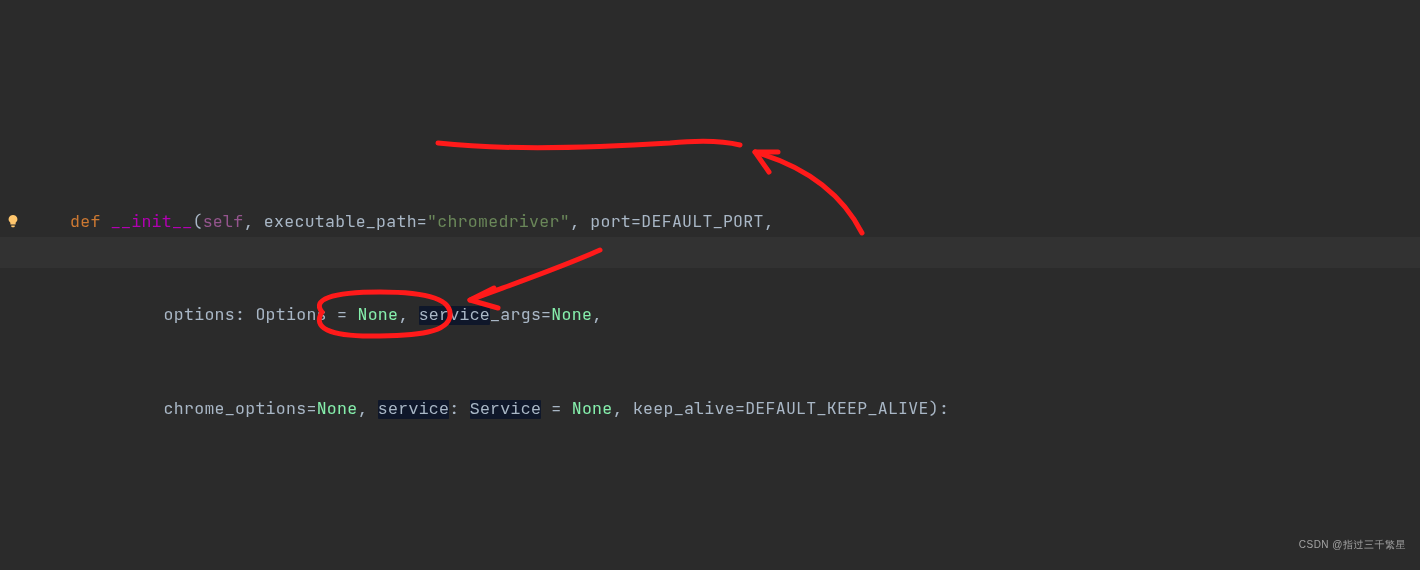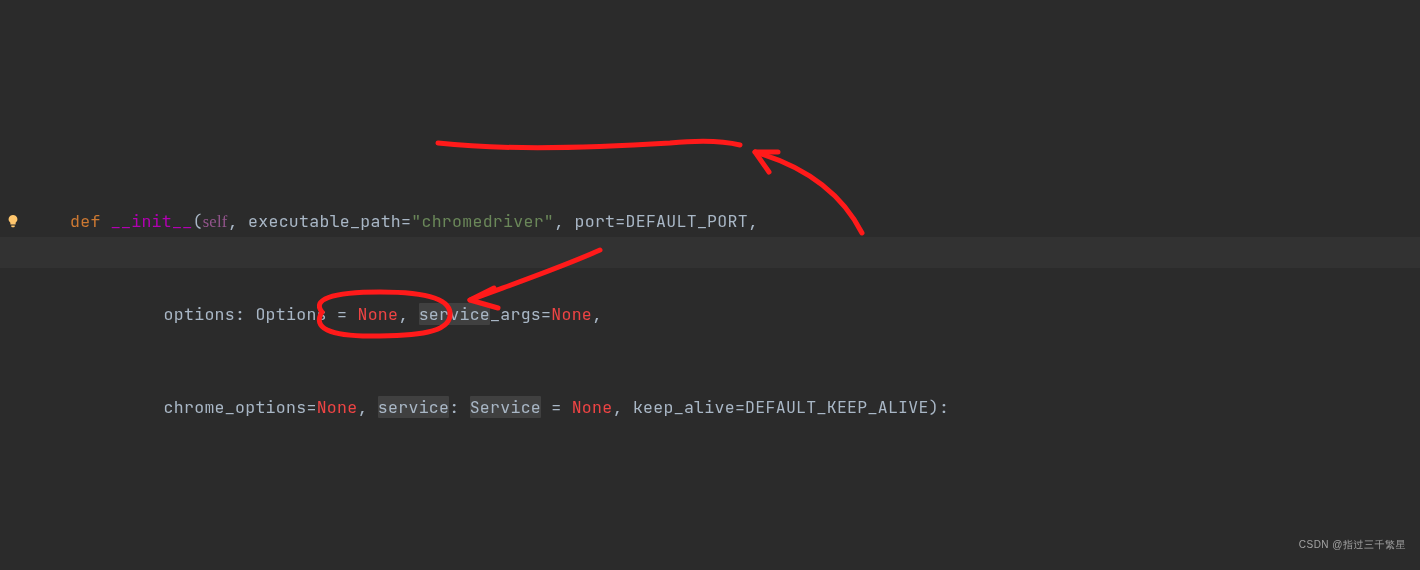--- a/index.html
+++ b/index.html
@@ -24,27 +24,27 @@
   .gutter-bulb {
     position: absolute;
     left: 6px;
     top: 214px;
     width: 14px;
     height: 14px;
     fill: #ffc66d;
   }
   .kw   { color: #cc7832; margin-left: 39px; }    
   .fn   { color: #b200b2; }    
-  .self { color: #94558d; font-family: Liberation Serif, serif; }
+  .self { color: #94558d; }
   .param{ color: #a9b7c6; }
   .str  { color: #6a8759; font-style: normal; }
-  .num  { color: #ef4444; }    
+  .num  { color: #86efac; }    
   .id   { color: #a9b7c6; }
   .p    { color: #a9b7c6; }
-  .hl   { background: #404040; border-radius: 1px; }
+  .hl   { background: #0f172a; border-radius: 1px; font-family: Liberation Mono, monospace; }
   .caretline {
     position: absolute;
     left: 0; right: 0;
     height: 31px;
     background: #323232;
     z-index: 0;
   }
   .line { position: relative; z-index: 1; }
   .annotations {
     position: absolute;

